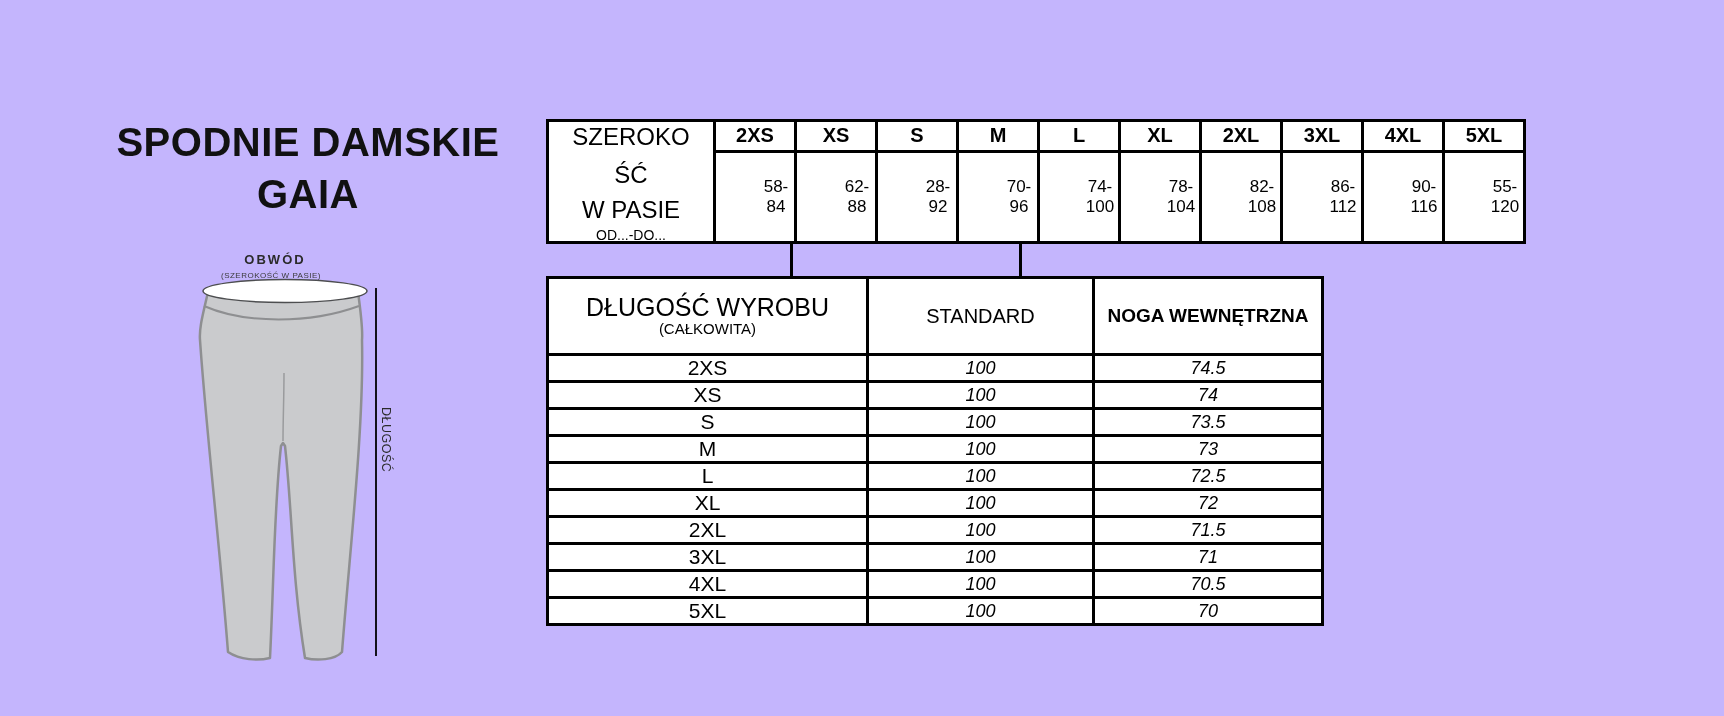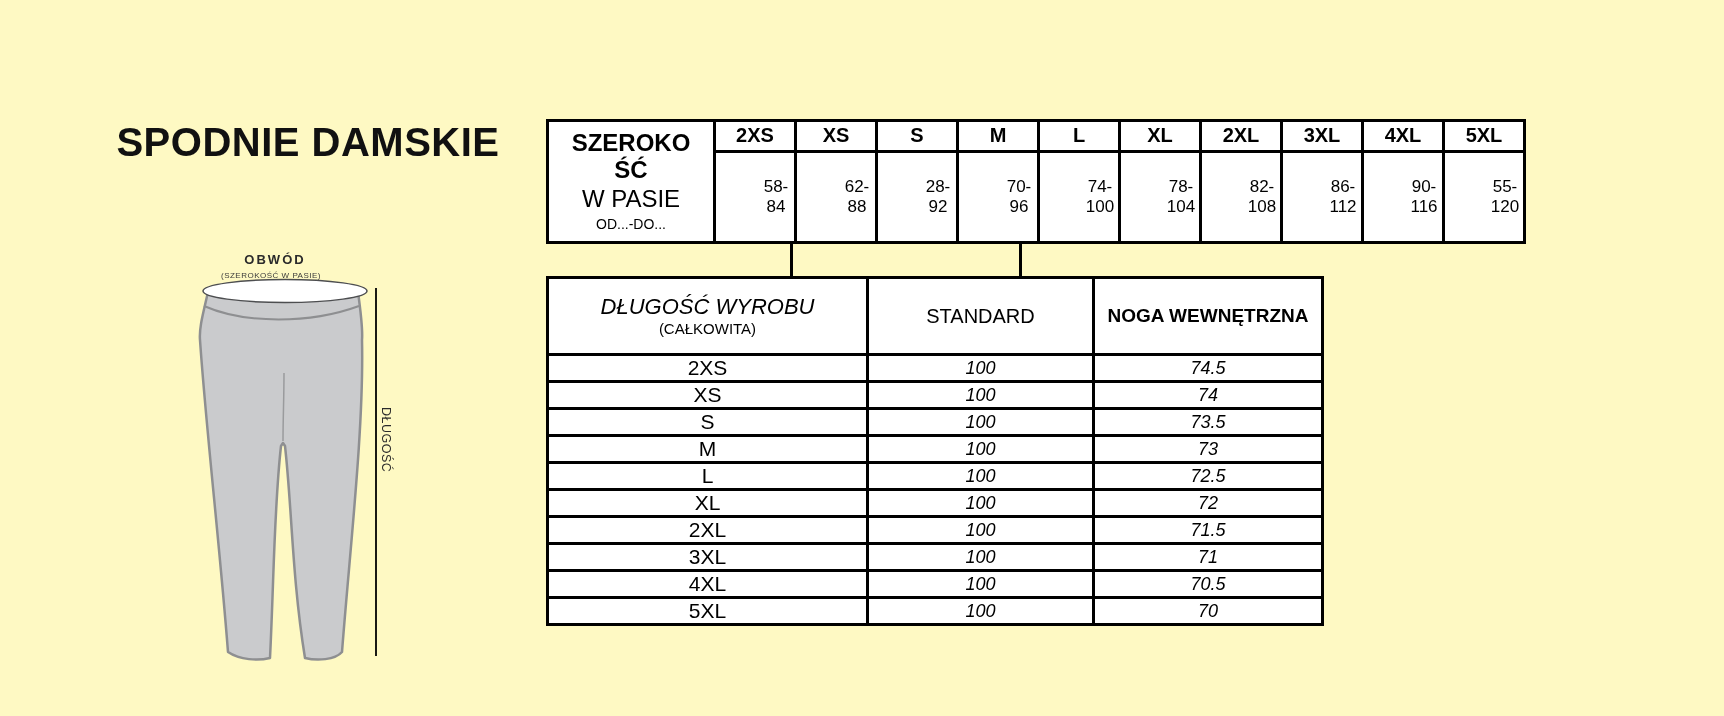--- a/index.html
+++ b/index.html
@@ -1,17 +1,17 @@
 <!DOCTYPE html>
 <html><head>
 <meta charset="utf-8">
 <style>
   html,body{margin:0;padding:0;background:#ffffff;}
   #canvas{
-    position:relative;width:1724px;height:716px;background:#fef9c3;overflow:hidden;
+    position:relative;width:1724px;height:716px;background:#c4b5fd;overflow:hidden;
     font-family:"Liberation Sans","DejaVu Sans",sans-serif;color:#000;
   }
 
   
   .title{
     position:absolute;left:88px;top:116px;width:440px;text-align:center;
     font-size:40px;font-weight:bold;line-height:52px;letter-spacing:.5px;color:#111;
   }
 
   
@@ -31,47 +31,48 @@
 
   
   table.tbl{border-collapse:collapse;table-layout:fixed;position:absolute;background:#fff;}
   table.tbl td,table.tbl th{border:3px solid #000;padding:0;text-align:center;vertical-align:middle;overflow:hidden;}
 
   
   .top-table{left:546px;top:119px;}
   .top-table .label-cell{width:164px;}
   .top-table .label-inner{display:flex;flex-direction:column;justify-content:center;gap:2px;height:119px;}
   .lbl-main{font-size:24px;line-height:27px;}
-  .wrap-tight{display:inline-block;max-width:124px;word-break:break-all;line-height:27px;font-weight:bold;}
+  .wrap-tight{display:inline-block;max-width:124px;word-break:break-all;line-height:38px;}
   .lbl-sub{font-size:14px;line-height:20px;}
   .top-table .size-th{width:78px;height:27px;font-size:20px;font-weight:bold;}
   .top-table .range-td{height:86px;font-size:17px;padding-left:42px;}
 
   
   .connector{position:absolute;top:244px;width:3px;height:33px;background:#000;}
   .connector.c1{left:790px;}
   .connector.c2{left:1019px;}
 
   
   .bottom-table{left:546px;top:276px;}
   .bottom-table .bt-col1{width:317px;height:74px;font-weight:normal;}
   .bottom-table .bt-col2{width:223px;font-weight:normal;font-size:20px;}
   .bottom-table .bt-col3{width:226px;font-weight:bold;font-size:19px;white-space:nowrap;}
-  .bt1a{font-size:22px;line-height:26px;font-style:italic;}
+  .bt1a{font-size:25px;line-height:26px;}
   .bt1b{font-size:15px;line-height:18px;}
   .bottom-table .size-cell{height:24px;font-size:21px;line-height:22px;}
   .bottom-table .val-cell{font-size:18px;line-height:20px;font-style:italic;}
 </style>
 </head>
 <body>
 
 <div id="canvas">
 
   <div class="title">
     <div>SPODNIE DAMSKIE</div>
+    <div>GAIA</div>
   </div>
 
   <div class="obwod-label">OBWÓD</div>
   <div class="obwod-sub">(SZEROKOŚĆ W PASIE)</div>
 
   <svg class="pants-svg" viewBox="0 0 250 390">
 
     <path d="M58,14
          C53,36 49,50 50,62
          C56,150 70,270 78,374

